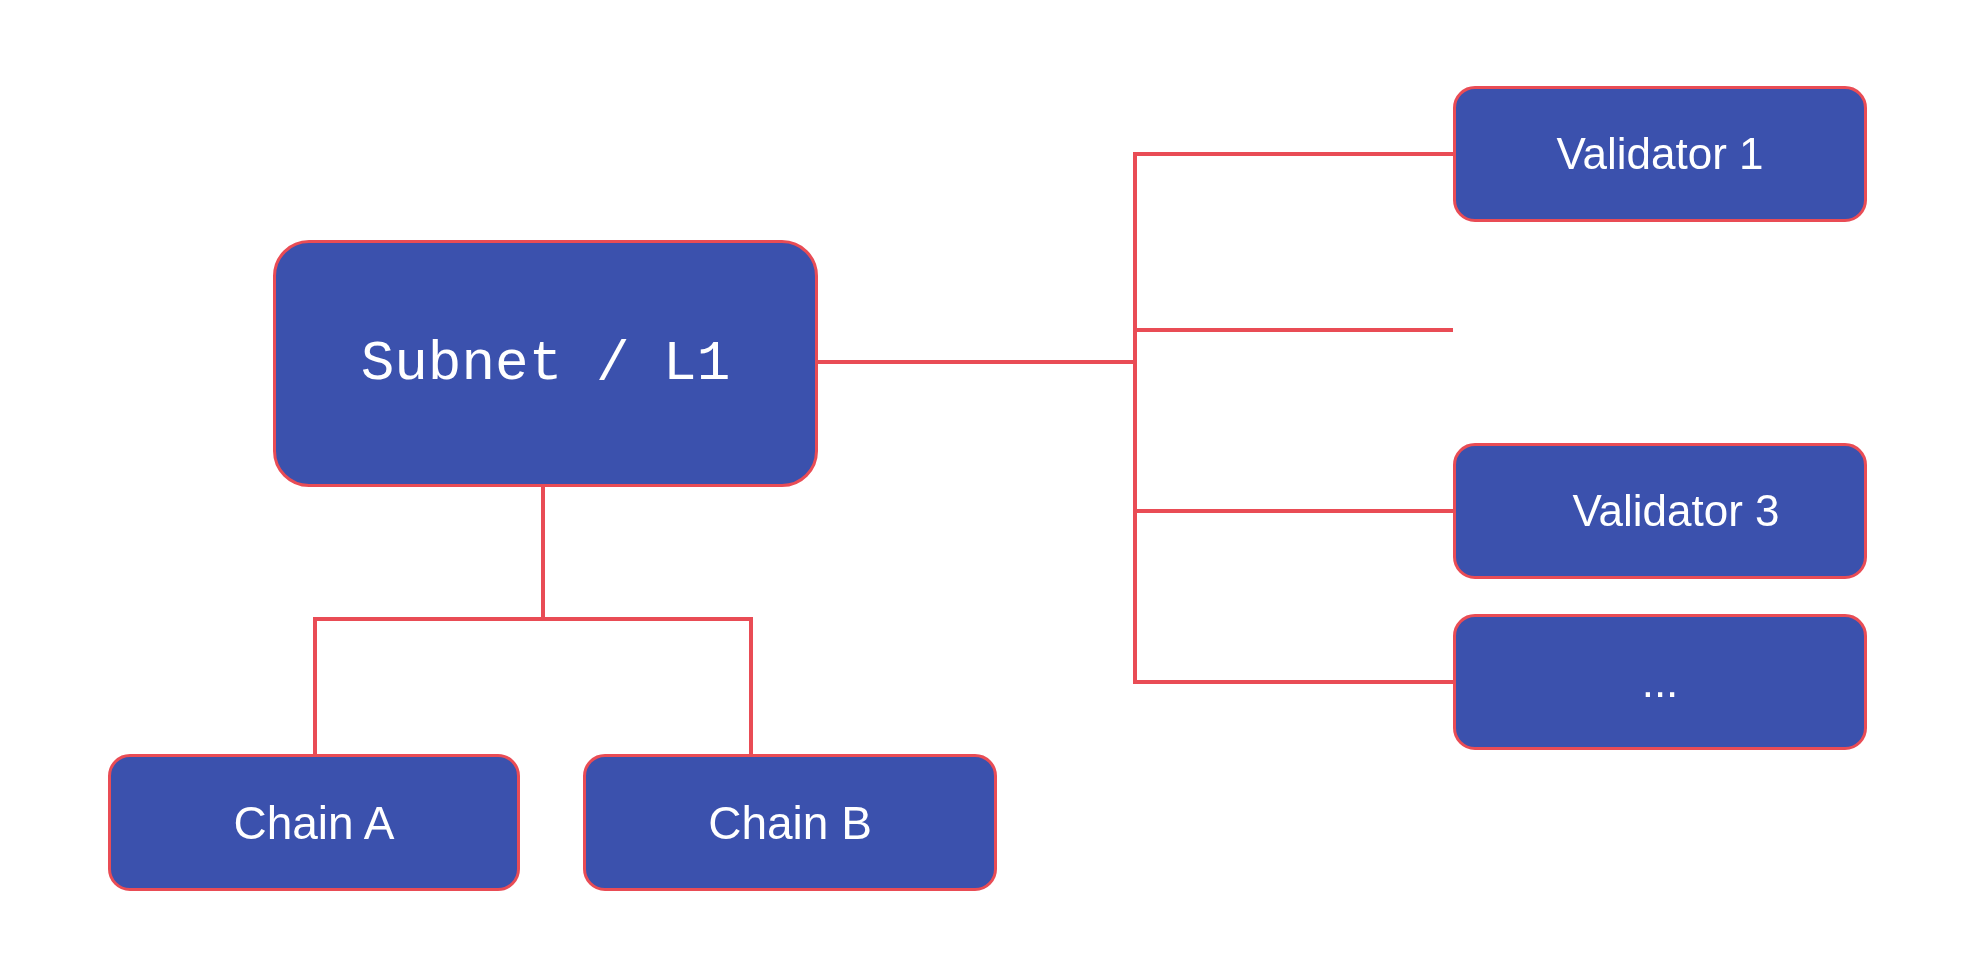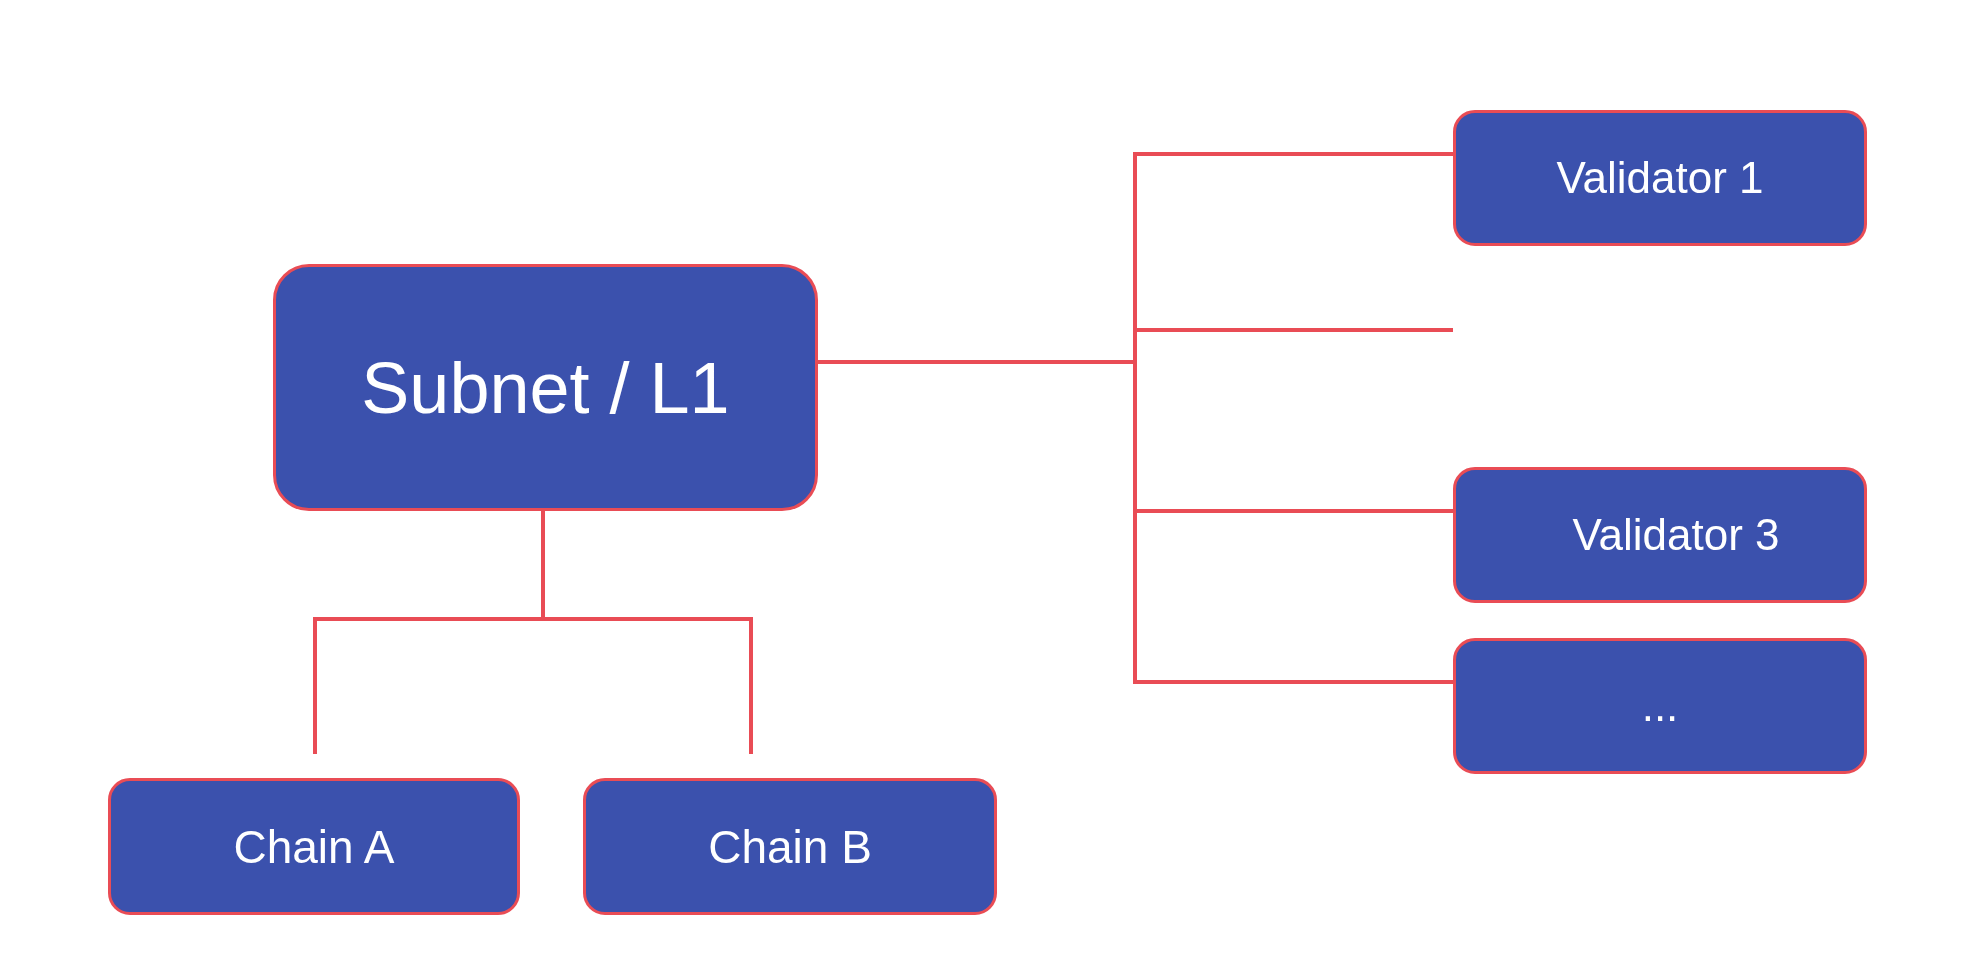--- a/index.html
+++ b/index.html
@@ -21,26 +21,26 @@
   .node {
     position: absolute;
     background: var(--node-fill);
     border: 3px solid var(--accent-red);
     color: var(--label-color);
     display: flex;
     align-items: center;
     justify-content: center;
     font-weight: 400;
     z-index: 2;
-    margin-top: 24px;
   }
   .node-subnet {
     left: 273px; top: 240px; width: 545px; height: 247px;
     border-radius: 36px;
-    font-size: 72px;
+    font-size: 56px;
+    font-family: Liberation Mono, monospace;
   }
   .node-chain {
     top: 754px; height: 137px;
     border-radius: 22px;
     font-size: 46px;
   }
   .node-chain-a { left: 108px; width: 412px; }
   .node-chain-b { left: 583px; width: 414px; }
   .node-validator {
     left: 1453px; width: 414px; height: 136px;

